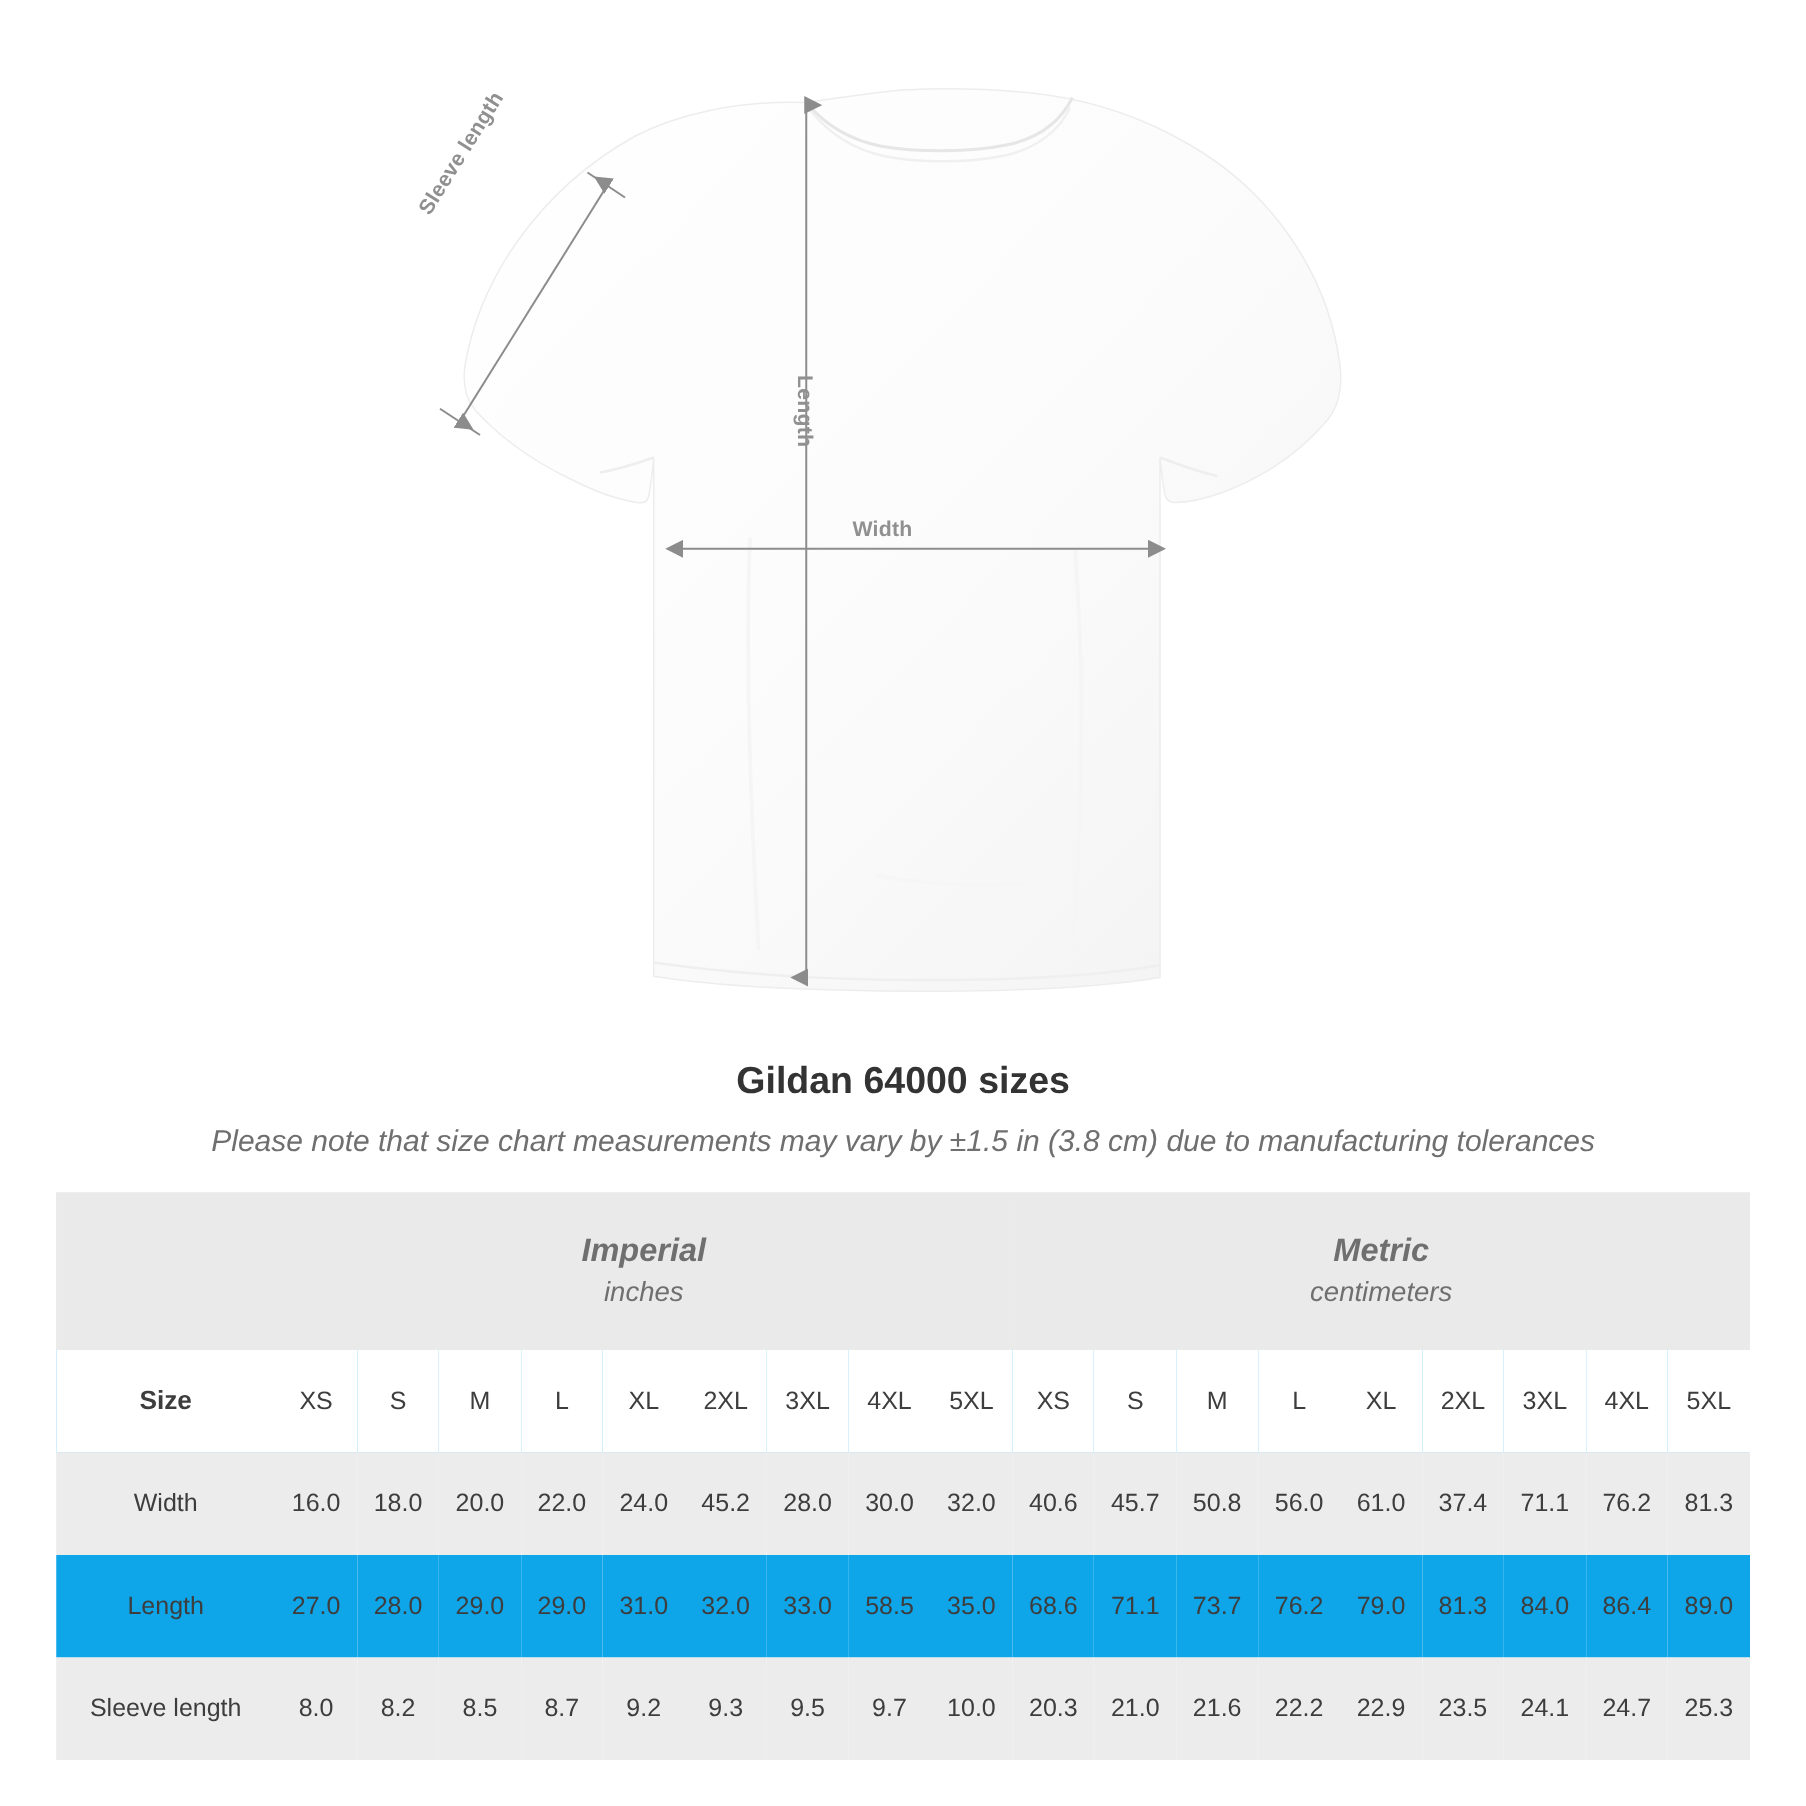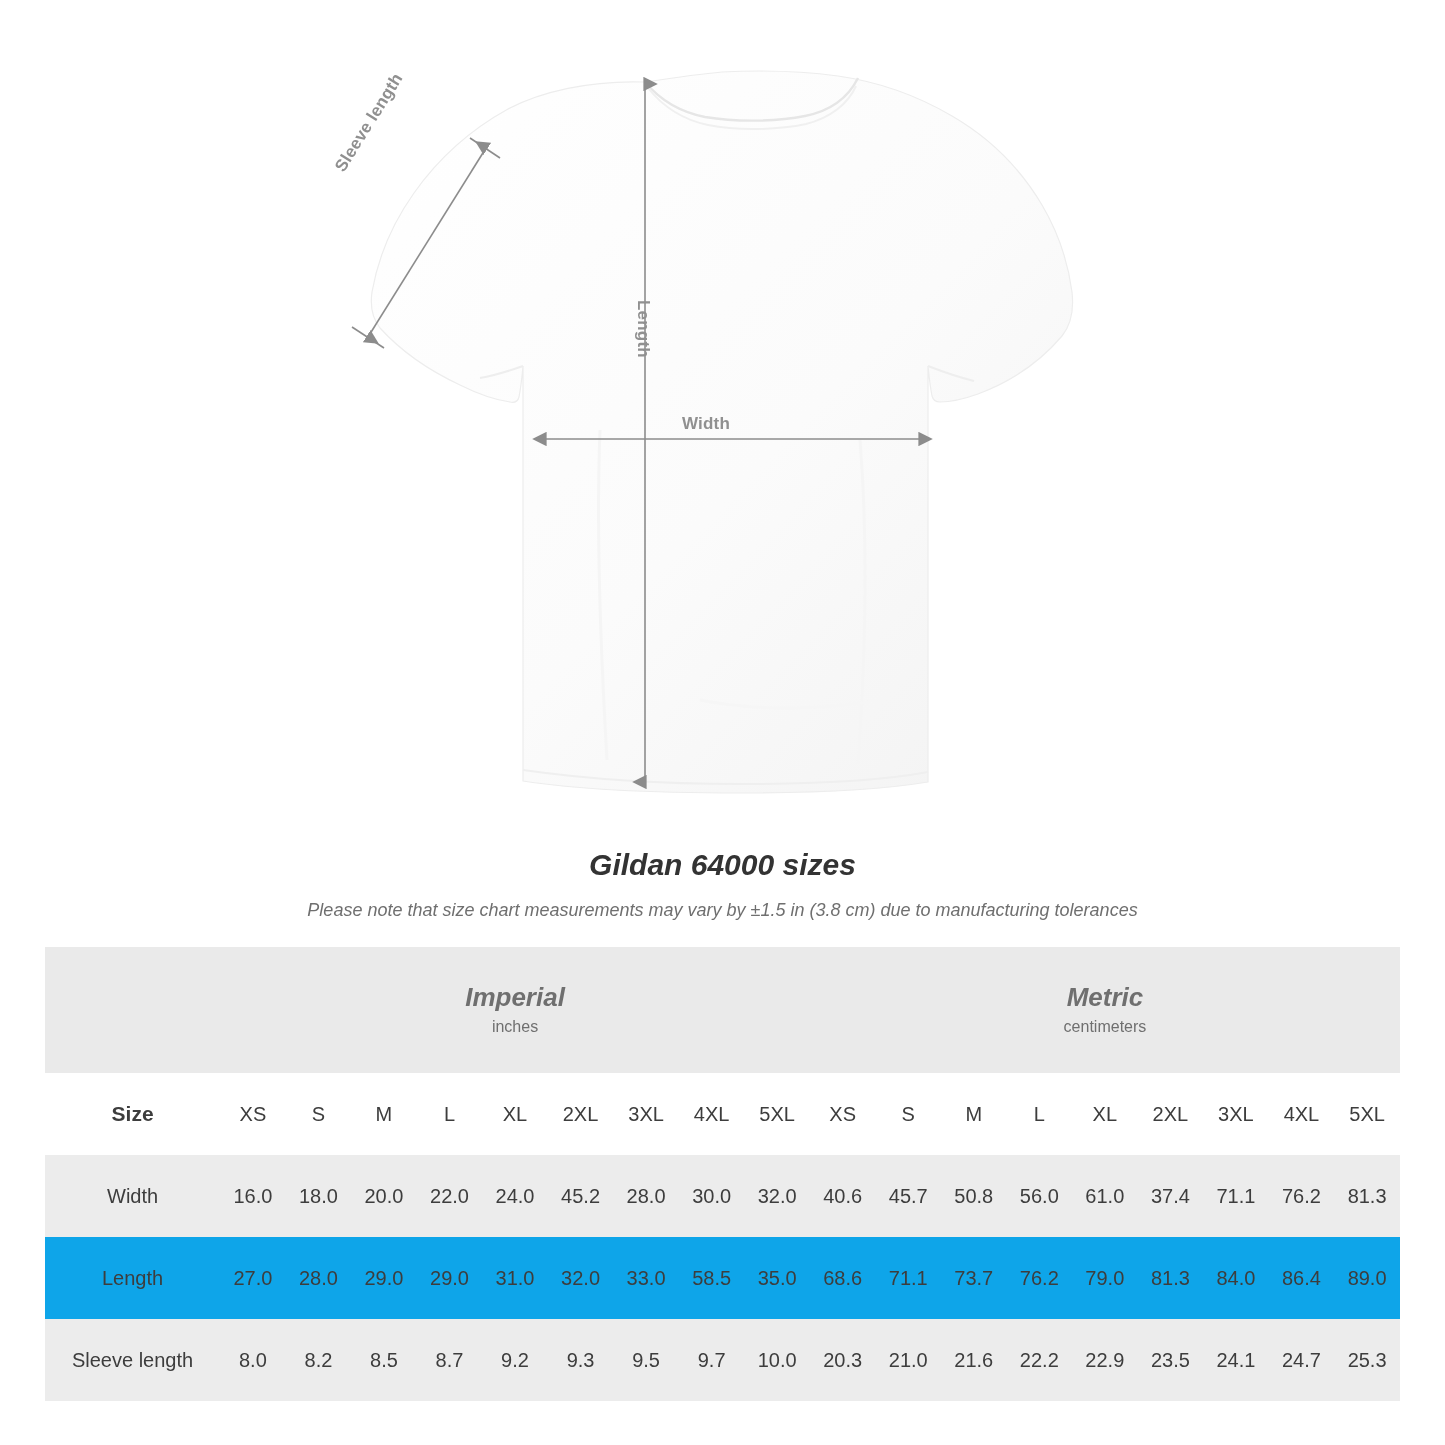--- a/index.html
+++ b/index.html
@@ -54,24 +54,23 @@
   
   .title-block {
     text-align: center;
     margin-top: 18px;
   }
   .chart-title {
     font-size: 30px;
     font-weight: bold;
     color: #333333;
     margin: 0;
-    font-style: italic;
   }
   .chart-note {
-    font-size: 18px;
+    font-size: 24px;
     font-style: italic;
     color: #6f6f6f;
     margin-top: 18px;
   }
 
   
   .table-wrap {
     margin: 26px 45px 0 45px;
   }
   table.size-table {
@@ -95,21 +94,22 @@
   }
   .unit-sys {
     font-size: 26px;
     font-style: italic;
     font-weight: bold;
     color: #6f6f6f;
     display: block;
     line-height: 1.05;
   }
   .unit-sub {
-    font-size: 16px;
+    font-size: 22px;
+    font-style: italic;
     color: #6f6f6f;
     display: block;
     margin-top: 6px;
   }
   .row-head {
     font-weight: bold;
     font-size: 21px;
     color: #3d3d3d;
   }
   .band-light { background: #0ea5e9; }

